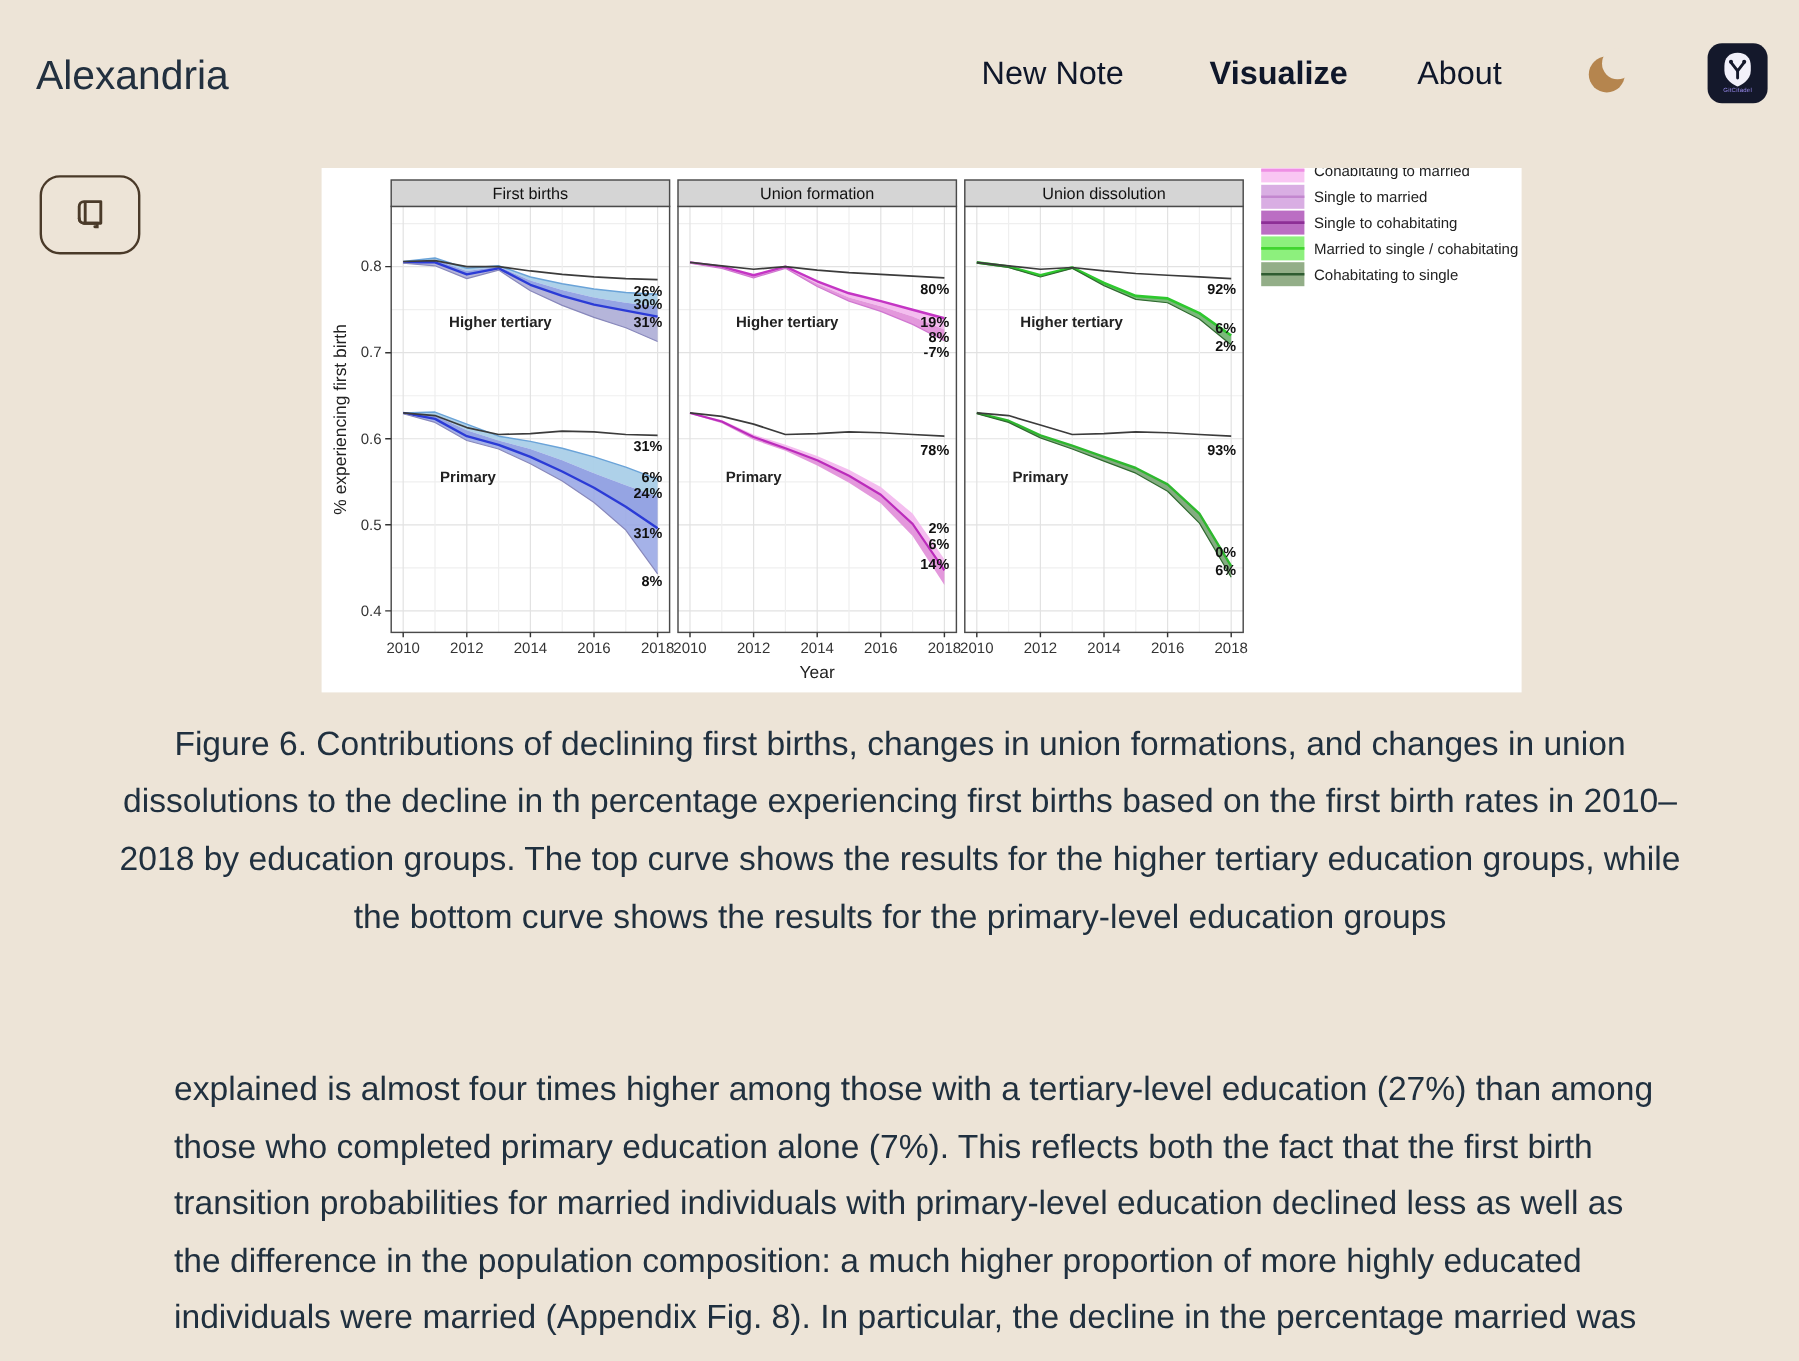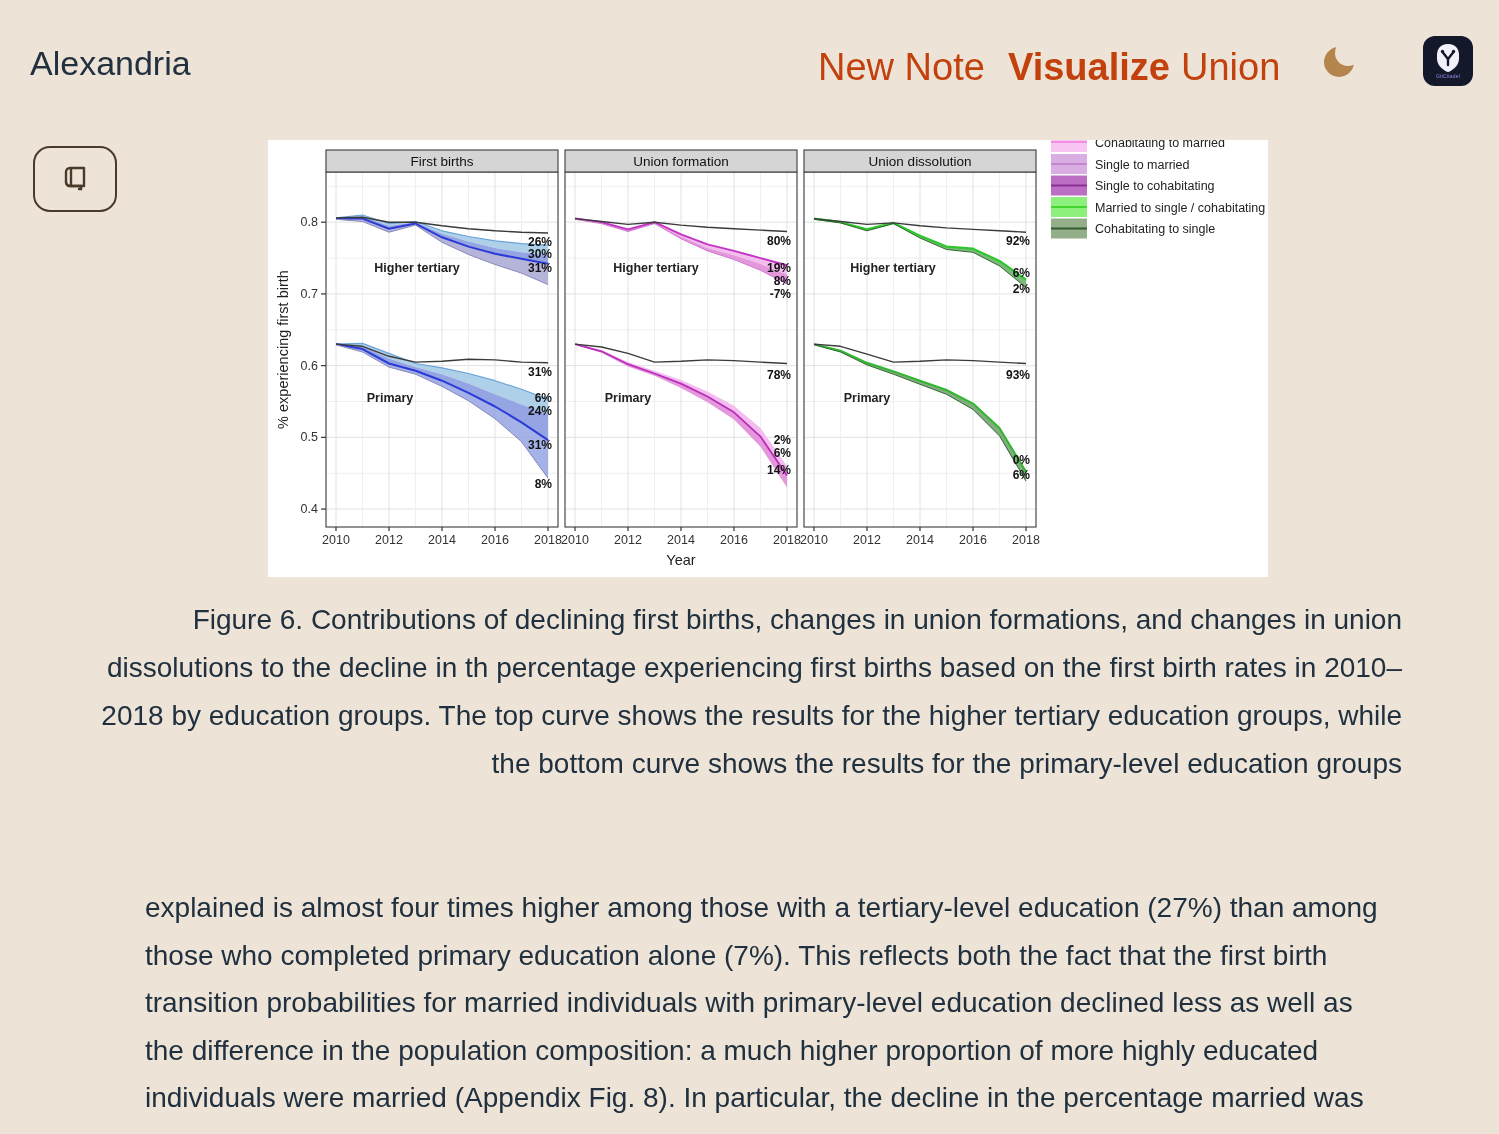--- a/index.html
+++ b/index.html
@@ -1,53 +1,53 @@
 <!DOCTYPE html>
 <html><head>
 <meta charset="utf-8">
 <style>
   html,body{margin:0;padding:0;}
   body{background:#ede4d7;font-family:"Liberation Sans",sans-serif;}
   .page{position:relative;width:1499px;height:1134px;overflow:hidden;background:#ede4d7;color:#22303f;}
 
   
   .brand{position:absolute;left:30px;top:44px;font-size:34px;color:#22303f;cursor:pointer;}
-  .navlink{position:absolute;top:46px;font-size:38px;color:#c2410c;text-decoration:none;cursor:pointer;}
+  .navlink{position:absolute;top:46px;font-size:27px;color:#0f172a;text-decoration:none;cursor:pointer;}
   .nl0{left:818px;} .nl1{left:1008px;font-weight:bold;} .nl2{left:1181px;}
   .moon-btn{position:absolute;left:1320px;top:38px;width:44px;height:44px;border:none;background:transparent;padding:0;cursor:pointer;}
   .avatar{position:absolute;left:1423px;top:36px;width:50px;height:50px;border:none;border-radius:12px;background:#14182b;padding:0;cursor:pointer;display:flex;flex-direction:column;align-items:center;justify-content:center;}
   .avatar-text{font-size:5px;color:#9b8cf0;line-height:6px;letter-spacing:.2px;}
 
   
   .book-btn{position:absolute;left:33px;top:146px;width:84px;height:66px;background:transparent;border:2.5px solid #4a3a29;border-radius:17px;cursor:pointer;display:flex;align-items:center;justify-content:center;padding:0;}
 
   
   .figure-box{position:absolute;left:268px;top:140px;width:1000px;height:437px;background:#ffffff;}
   svg text{font-family:"Liberation Sans",sans-serif;}
   text.t-title{font-size:13.5px;fill:#111;}
   text.t-tick{font-size:12.5px;fill:#333;}
   text.t-pct{font-size:12px;font-weight:700;fill:#111;}
   text.t-group{font-size:12.5px;font-weight:700;fill:#222;}
   text.t-axis{font-size:14.5px;fill:#222;}
   text.t-legend{font-size:12.5px;fill:#222;}
 
   
-  .caption{position:absolute;left:98px;top:596px;width:1304px;margin:0;text-align:right;font-size:28px;line-height:48px;color:#20303f;}
+  .caption{position:absolute;left:98px;top:596px;width:1304px;margin:0;text-align:center;font-size:28px;line-height:48px;color:#20303f;}
   .bodytext{position:absolute;left:145px;top:884px;width:1252px;font-size:28px;line-height:47.5px;color:#20303f;text-align:left;}
 </style>
 </head>
 <body>
 
 <div class="page">
 
   <header>
     <div class="brand">Alexandria</div>
     <a class="navlink nl0">New Note</a>
     <a class="navlink nl1">Visualize</a>
-    <a class="navlink nl2">Union</a>
+    <a class="navlink nl2">About</a>
     <button class="moon-btn" aria-label="Toggle dark mode">
       <svg width="44" height="44" viewBox="0 0 44 44">
         <circle cx="19" cy="24" r="15" fill="#b5854e"></circle>
         <circle cx="28" cy="15" r="13" fill="#ede4d7"></circle>
       </svg>
     </button>
     <button class="avatar" aria-label="Profile">
       <svg width="26" height="30" viewBox="0 0 26 30">
         <path d="M13 1 C20 1 24 5.5 24 12 L24 16 C24 24 15 28.5 13 29 C11 28.5 2 24 2 16 L2 12 C2 5.5 6 1 13 1 Z" fill="#f2f0fa"></path>
         <path d="M7.5 9 L13 16 L18.5 9" stroke="#14182b" stroke-width="2.4" fill="none" stroke-linecap="round"></path>

